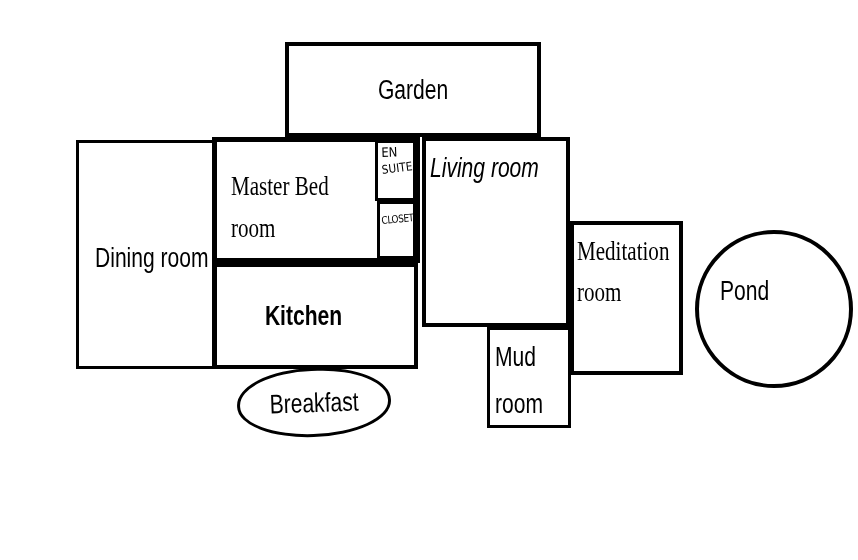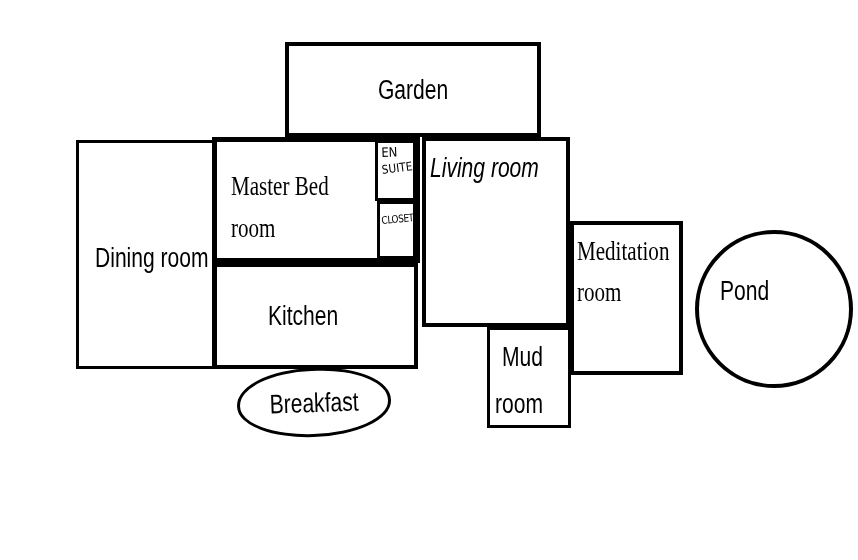--- a/index.html
+++ b/index.html
@@ -51,23 +51,23 @@
   #breakfast   {left:237px;top:368px;width:154px;height:69px; border-width:3px;
                 border-radius:50% 48% 52% 50% / 52% 50% 50% 48%;
                 transform:rotate(-2deg);}
   #pond        {left:695px;top:230px;width:158px;height:158px;border-width:4px;border-radius:50%;}
 
   
   #dining-label    {left:0;right:0;top:64px;text-align:right;margin-top:36px;}
   #master-label    {left:14px;top:23px;line-height:42px;}
   #living-label    {left:4px;top:12px;font-style:italic;}
   #meditation-label{left:3px;top:6px;line-height:41px;font-family:Liberation Serif, serif;}
-  #mud-label       {left:5px;top:4px;line-height:47px;text-align:right;}
+  #mud-label       {left:5px;top:4px;line-height:47px;}
   #pond-label      {left:21px;top:42px;}
-  #kitchen-label   {margin-right:24px;}
+  #kitchen-label   {margin-right:24px;font-weight:bold;}
 
   #ensuite-label{left:3px;top:2px;}
   #ensuite-label .l1{font-size:13px;transform:rotate(-2deg) scaleX(0.9);transform-origin:left top;}
   #ensuite-label .l2{font-size:12px;margin-top:3px;transform:rotate(-7deg) scaleX(0.88);transform-origin:left top;}
   #closet-label{left:1px;top:10px;font-size:10.5px;letter-spacing:-0.5px;
                 transform:rotate(-5deg) scaleX(0.85);transform-origin:left top;}
 </style>
 </head>
 <body>
 

